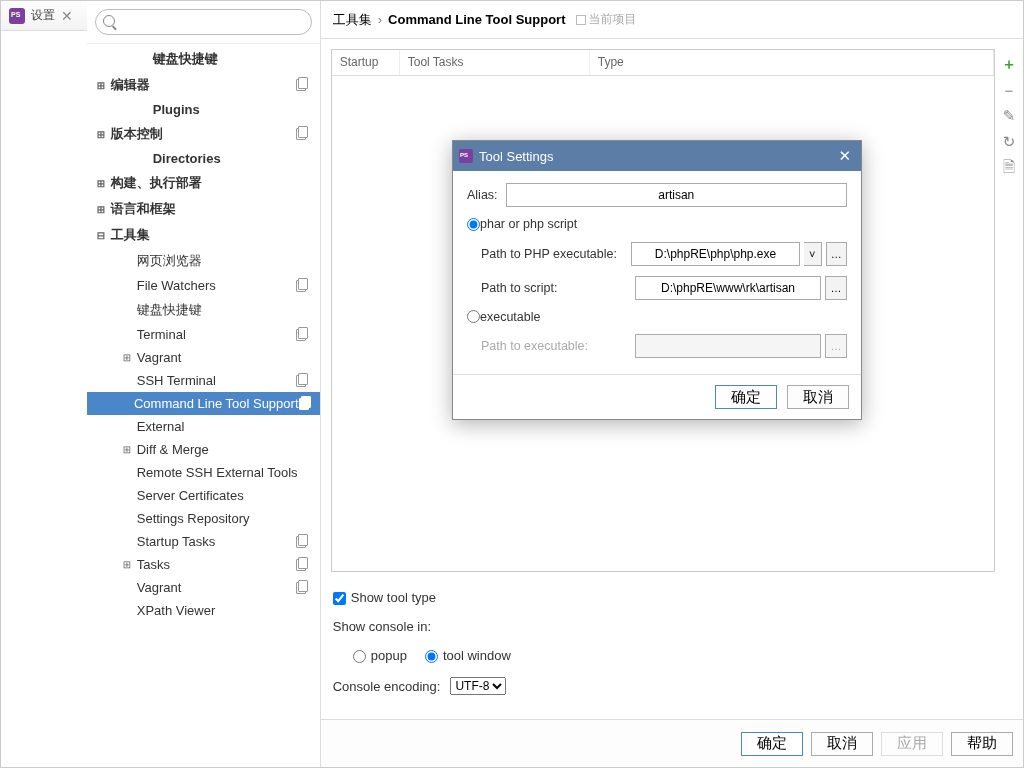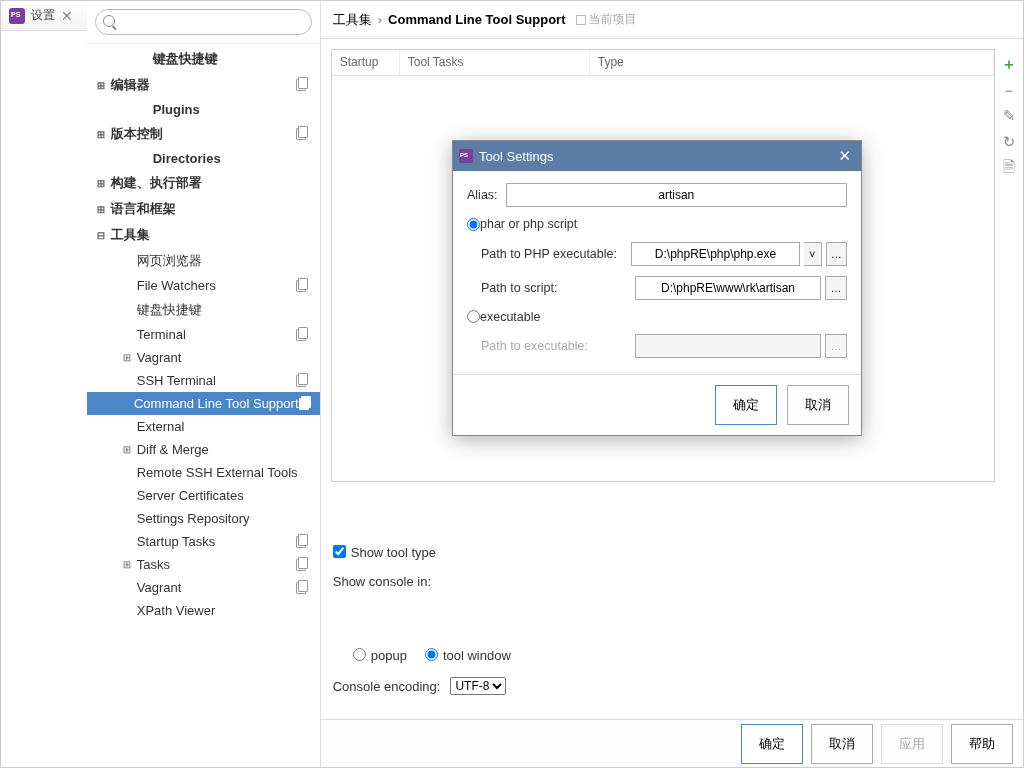--- a/index.html
+++ b/index.html
@@ -40,25 +40,25 @@
 .th { padding: 5px 8px; border-right: 1px solid #eee; }
 .th.enabled { width: 68px; }
 .th.alias { width: 210px; }
 .th.toolpath { width: 190px; }
 .th.type { flex: 1; }
 .sidetools { width: 28px; display:flex; flex-direction:column; align-items:center; padding-top:2px;}
 .sidetools .tool-btn { width:20px;height:22px;display:flex;align-items:center;justify-content:center;margin:2px 0;cursor:pointer;font-size:15px;color:#888;}
 .tool-btn.plus{color:#3d9e3d;font-weight:bold;}
 .bottom-options { padding: 18px 12px 10px 12px; font-size: 13px; color: #333; }
 .bottom-options .row { display: flex; align-items: center; margin-bottom: 14px; }
-.bottom-options label { display: inline-flex; align-items: flex-start; margin-right: 18px; cursor: pointer; margin-top: 45px; }
+.bottom-options label { display: inline-flex; align-items: flex-end; margin-right: 18px; cursor: pointer; }
 .bottom-options input[type=checkbox], .bottom-options input[type=radio] { margin-right: 5px; }
 select.enc { font-size: 12px; }
 .footer { height: 48px; border-top: 1px solid #ddd; display: flex; align-items: center; justify-content: flex-end; padding: 0 10px; gap: 8px; background:#fdfdfd;}
-.btn { min-width: 62px; height: 40px; font-size: 13px; border: 1px solid #aaa; background: #fdfdfd; cursor: pointer; }
+.btn { min-width: 62px; height: 24px; font-size: 15px; border: 1px solid #aaa; background: #fdfdfd; cursor: pointer; }
 .btn.primary { border: 1px solid #4b86c8; background:#fff;}
 .btn:disabled { color: #aaa; border-color:#ddd;}
 
 .dialog { position: absolute; left: 452px; top: 140px; width: 410px; border: 1px solid #888; background: #fff; box-shadow: 0 4px 20px rgba(0,0,0,0.3); display:flex; flex-direction:column;}
 .dialog-title { height: 30px; background: #5b7da6; color: #fff; display: flex; align-items: center; padding: 0 6px; font-size: 13px; }
 .dialog-title .dicon{width:14px;height:14px;background:#7b3f9e;border-radius:2px;margin-right:6px;position:relative;}
 .dialog-title .dicon::after{content:"PS";color:#fff;font-size:6px;position:absolute;left:1px;top:3px;font-weight:bold;}
 .dialog-title .dclose { margin-left: auto; cursor: pointer; font-size: 15px; padding:0 4px;}
 .dialog-body { padding: 12px 14px 6px 14px; font-size: 12.5px; color: #333; }
 .field-row { display: flex; align-items: center; margin-bottom: 10px; }

